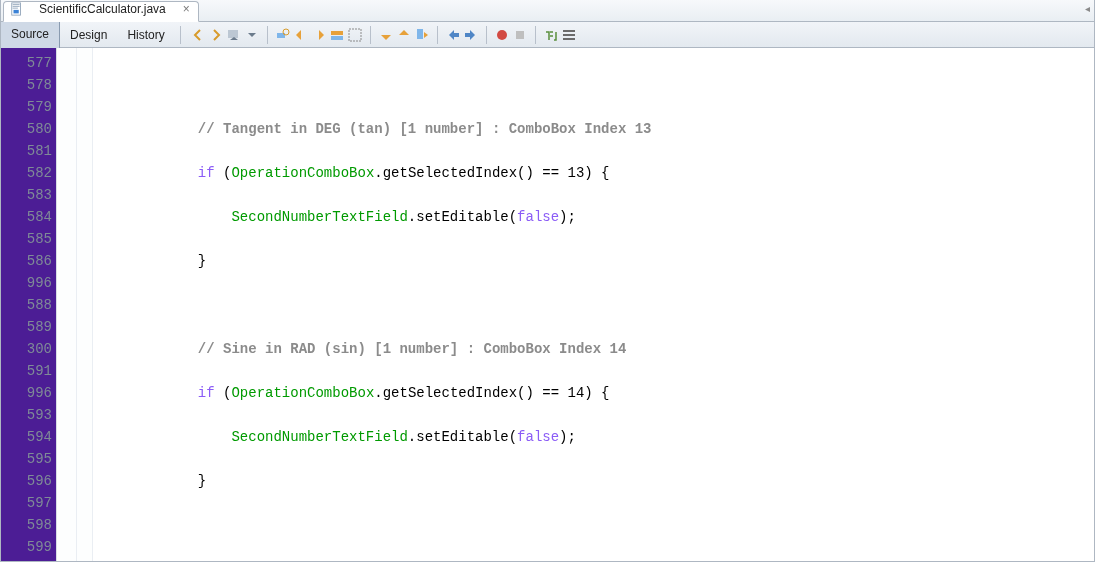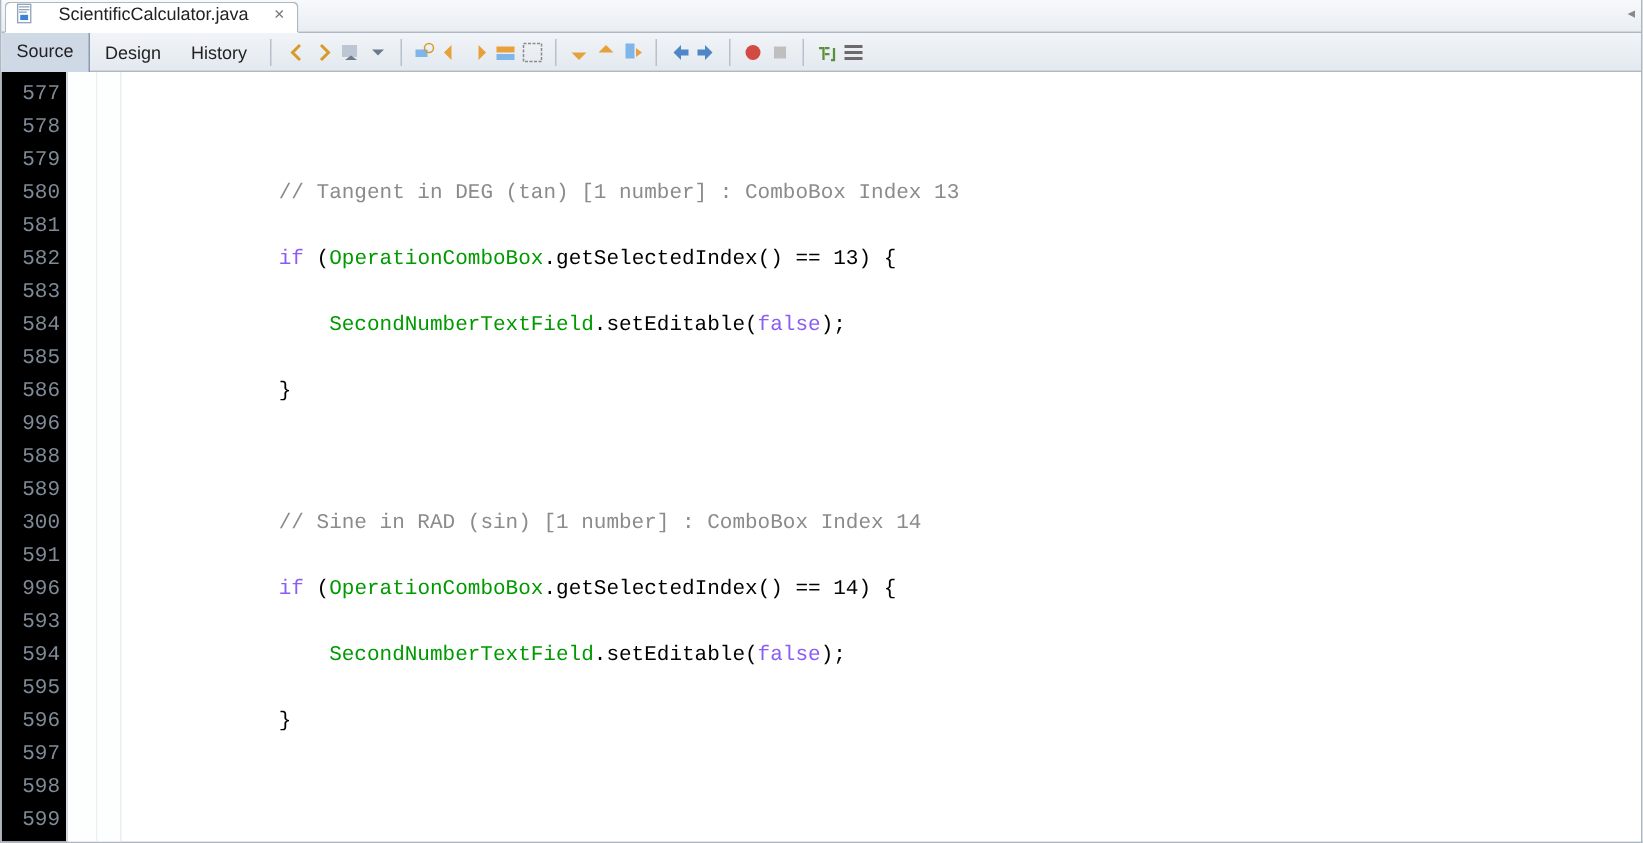--- a/index.html
+++ b/index.html
@@ -95,30 +95,30 @@
     cursor:pointer;
   }
   
   .editor {
     display: flex;
     height: calc(562px - 22px - 26px - 1px);
     background: #fff;
     position: relative;
   }
   .gutter {
-    background: #000000;
+    background: #4c1d95;
     border-right: 1px solid #d8dee5;
     text-align: right;
     padding: 4px 4px 0 10px;
     color: #7f8a97;
     font-family: Consolas, "Courier New", monospace;
     font-size: 14px;
     line-height: 22px;
     user-select: none;
-    width: 44px;
+    width: 56px;
   }
   .fold-strip {
     width: 20px;
     border-right: 1px solid #eaeef3;
     background:#fdfefe;
   }
   .glyph-strip {
     width: 16px;
     border-right: 1px solid #eaeef3;
     background:#fdfefe;
@@ -127,21 +127,21 @@
     flex: 1;
     font-family: Consolas, "Courier New", monospace;
     font-size: 14px;
     line-height: 22px;
     padding: 4px 0 0 4px;
     white-space: pre;
     overflow: hidden;
     color: #000;
   }
   .line { height:22px; }
-  .c-comment { color: #8b8b8b; }
+  .c-comment { color: #8b8b8b; font-weight: bold; }
   .c-key { color: #8b5cf6; }
   .c-ident { color: #009a00; }
 </style>
 </head>
 <body>
 
 <div class="tabbar">
   <div class="tab">
     <span class="file-icon">
       <svg viewBox="0 0 16 16">

